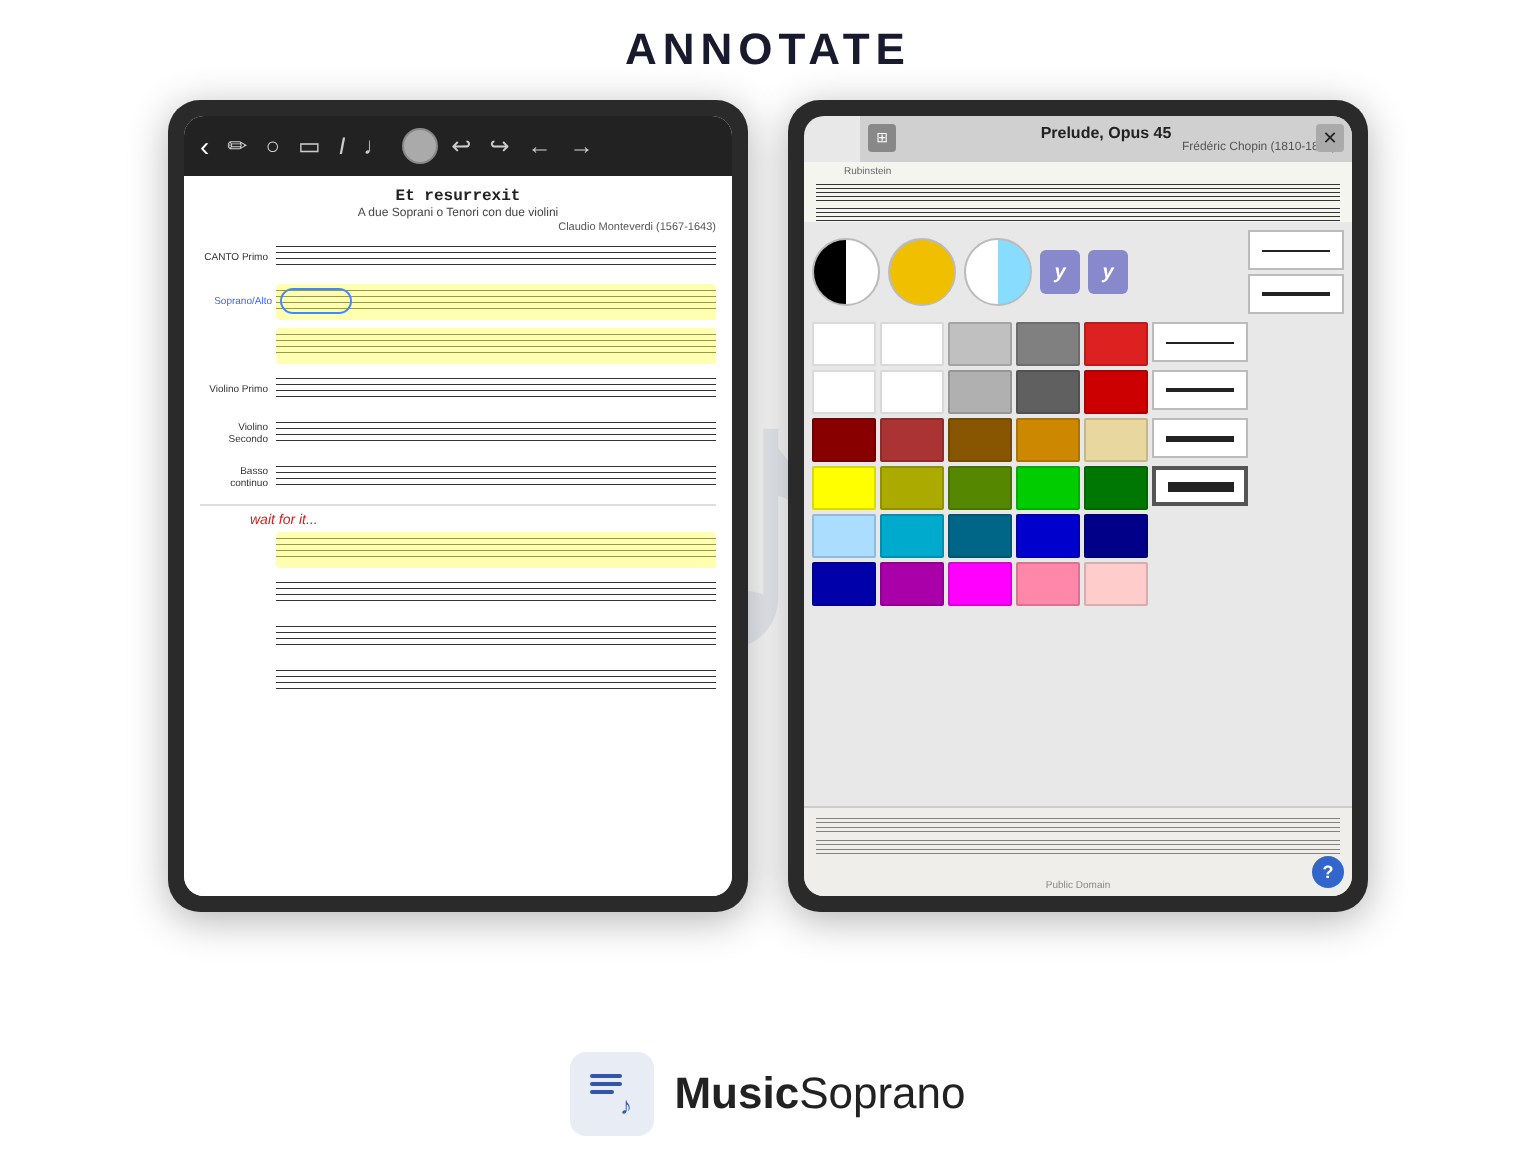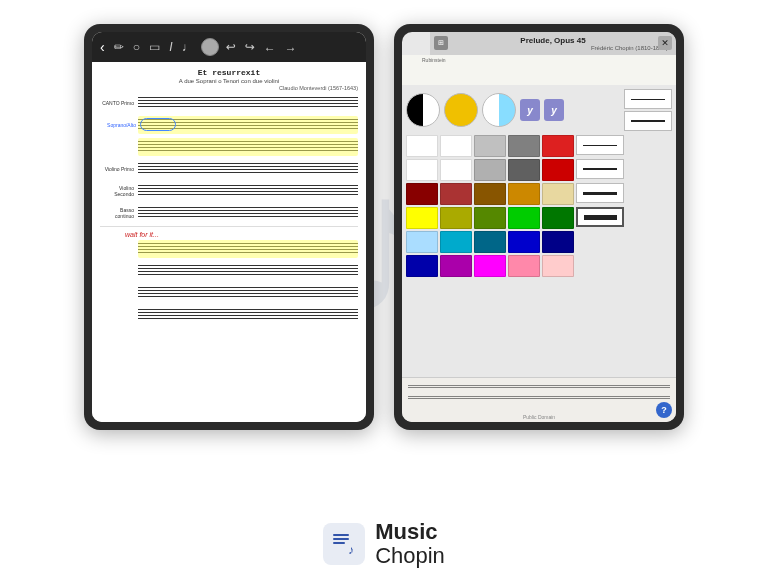--- a/index.html
+++ b/index.html
@@ -416,21 +416,21 @@
       background: #e8ecf4;
       border-radius: 8px;
       display: flex;
       align-items: center;
       justify-content: center;
       font-size: 20px;
       color: #3355aa;
     }
     .footer-text {
       display: flex;
-      flex-direction: column;
+      flex-direction: row;
     }
     .footer-app-name {
       font-size: 22px;
       font-weight: 700;
       color: #222;
       line-height: 1.1;
     }
     .footer-app-sub {
       font-size: 22px;
       font-weight: 400;
@@ -450,20 +450,21 @@
     .line-bar { background: #222; width: 75%; }
     .line-bar.t1 { height: 1px; }
     .line-bar.t2 { height: 2px; }
     .line-bar.t3 { height: 3px; }
     .line-bar.t4 { height: 5px; }
   </style>
 </head>
 <body>
 
 <div class="header">
+  <span class="header-title">ANNOTATE</span>
 </div>
 
 <div class="main">
   <div class="watermark">♪</div>
 
   <div class="tablet tablet-left">
     <div class="tablet-screen">
 
       <div class="toolbar">
         <span class="toolbar-btn" style="font-size:14px;color:#fff;">‹</span>
@@ -668,15 +669,15 @@
     <svg width="32" height="32" viewBox="0 0 32 32">
       <rect x="2" y="2" width="28" height="28" rx="5" fill="#e8ecf4"></rect>
       <rect x="5" y="6" width="16" height="2" rx="1" fill="#3355aa"></rect>
       <rect x="5" y="10" width="16" height="2" rx="1" fill="#3355aa"></rect>
       <rect x="5" y="14" width="12" height="2" rx="1" fill="#3355aa"></rect>
       <text x="20" y="26" font-size="12" fill="#3355aa" font-family="Arial">♪</text>
     </svg>
   </div>
   <div class="footer-text">
     <span class="footer-app-name">Music</span>
-    <span class="footer-app-sub">Chopin</span>
+    <span class="footer-app-sub">Soprano</span>
   </div>
 </div>
 
 </body></html>

